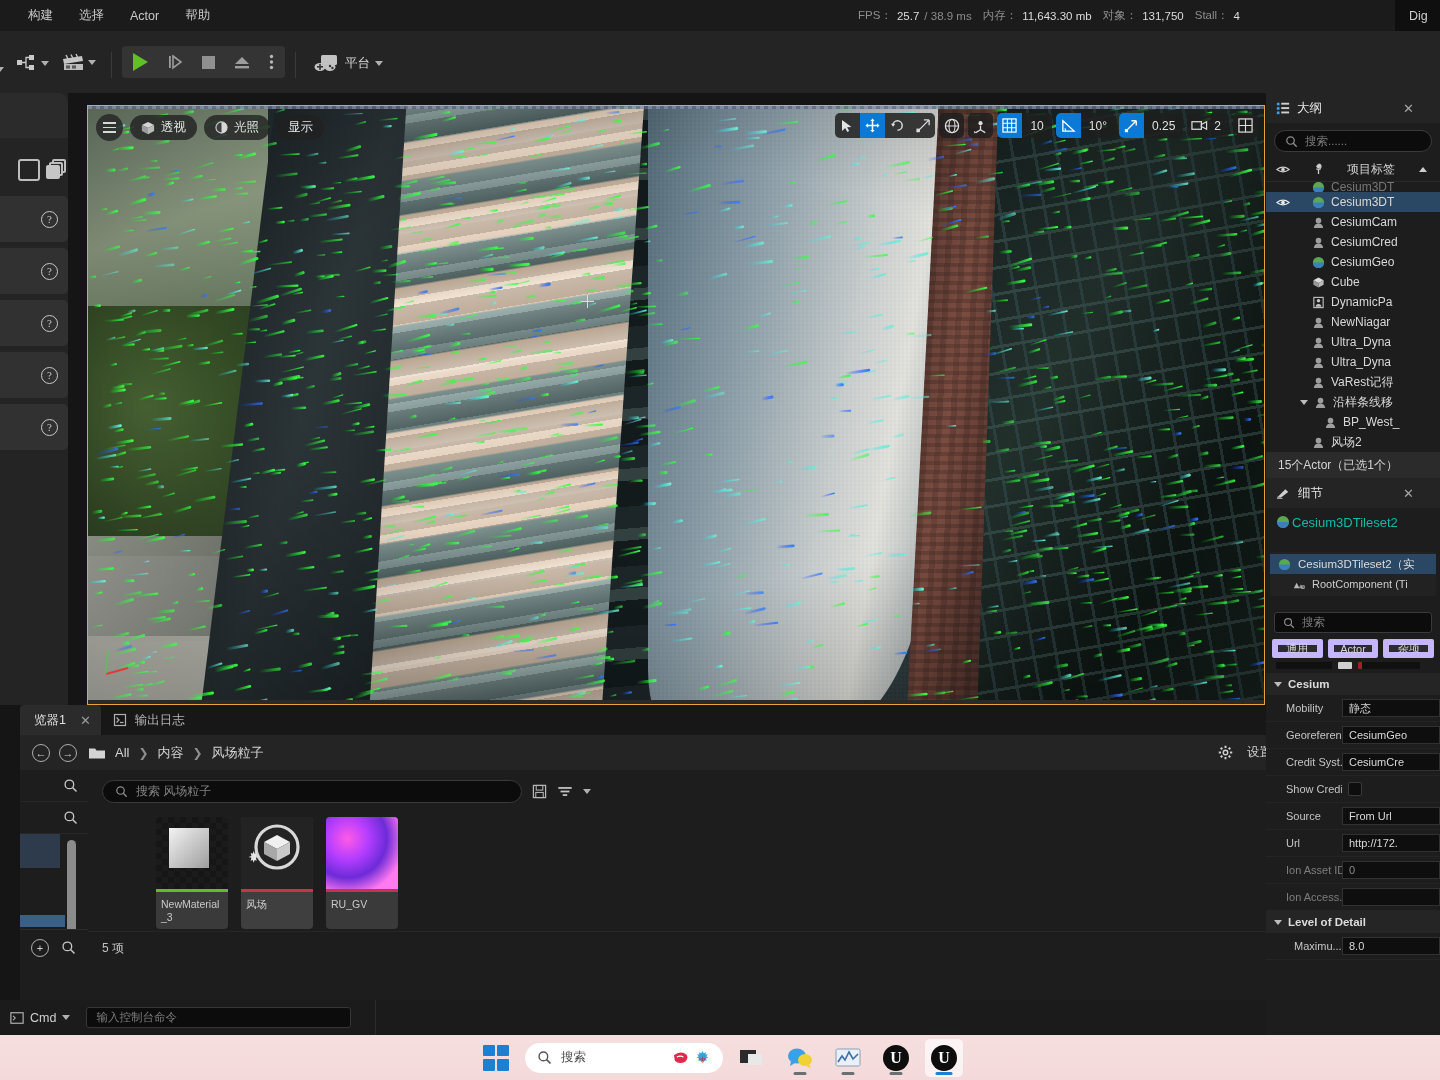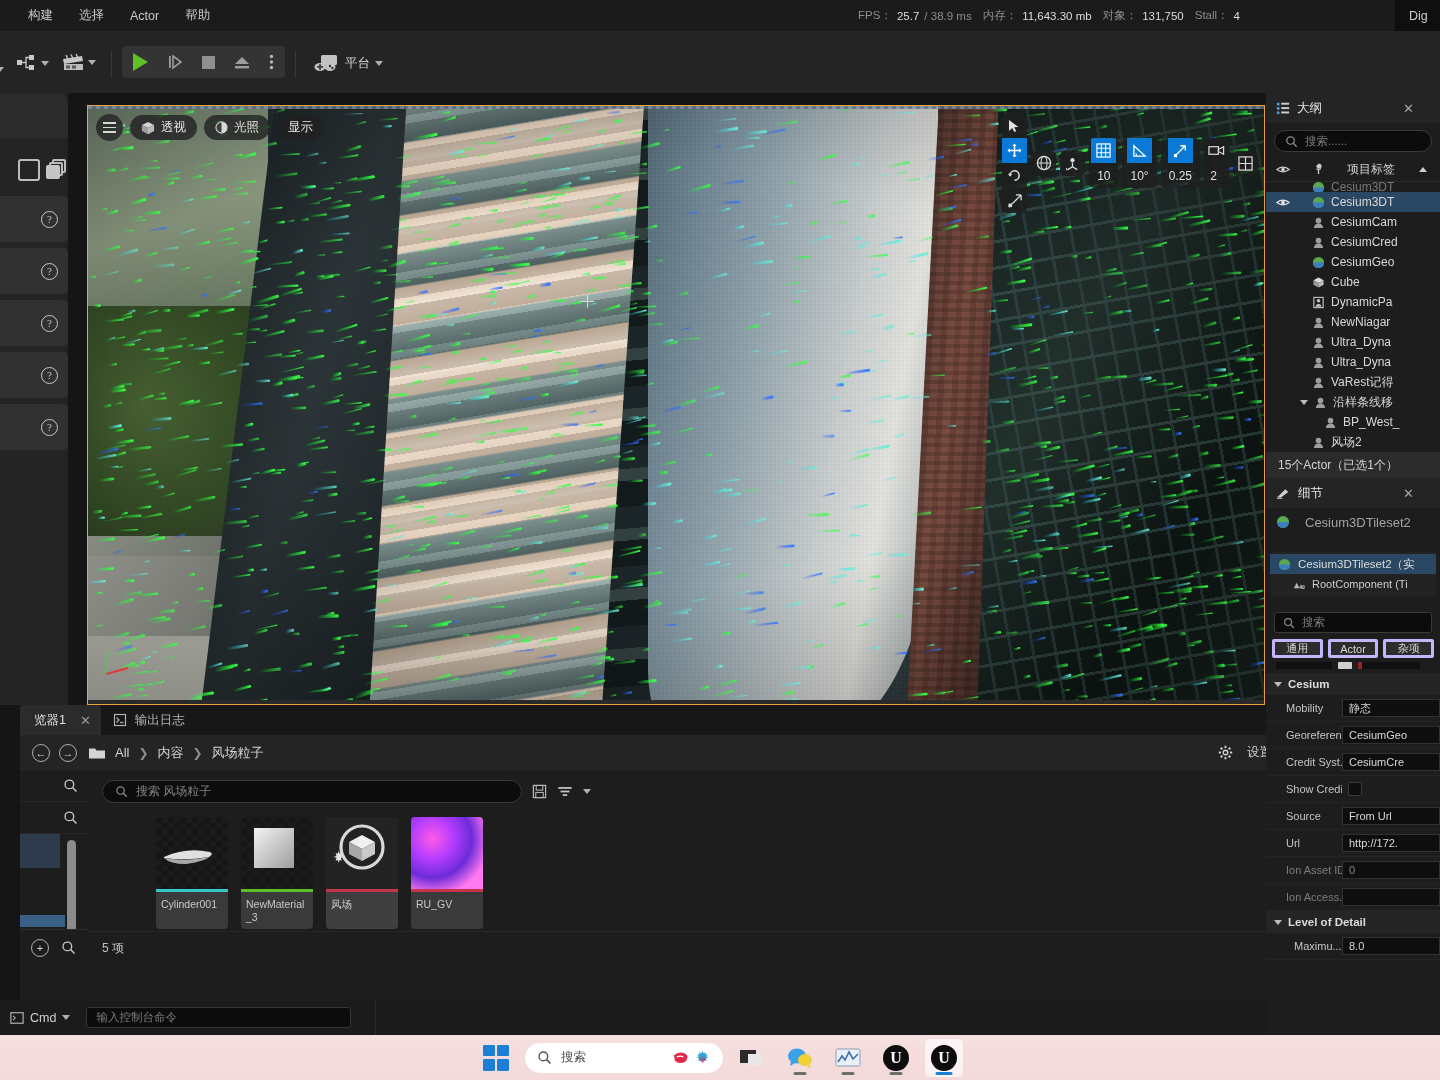--- a/index.html
+++ b/index.html
@@ -110,21 +110,21 @@
   .vp-burger {
     width: 27px; height: 27px; border-radius: 50%; background: rgba(40,40,40,.85);
     display:flex;flex-direction:column;align-items:center;justify-content:center;gap:3px;
   }
   .vp-burger i { width: 13px; height: 1.6px; background:#d8d8d8; display:block;}
   .cube-ico { width:14px;height:14px; }
   .vp-overlay-right {
     position:absolute; top:7px; right:6px; display:flex; align-items:center; gap:4px; z-index:20;
   }
   .vp-grp {
-    display:flex; align-items:center; background: rgba(30,30,30,.85); border-radius: 5px; overflow:hidden;flex-direction:column;
+    display:flex; align-items:center; background: rgba(30,30,30,.85); border-radius: 5px; overflow:hidden;
   }
   .vp-ib {
     width: 25px; height: 25px; display:flex;align-items:center;justify-content:center; cursor:default;
   }
   .vp-ib.active { background:#0b7ad6; }
   .vp-num { font-size:12px; color:#e0e0e0; padding: 0 8px; height:25px; display:flex;align-items:center; }
   .crosshair { position:absolute; left: 50%; top: 50%; width: 13px; height:13px; margin-left:-95px;
                margin-top:-110px; z-index:15; opacity:.85;}
   .crosshair:before,.crosshair:after{content:"";position:absolute;background:#e8e8e8;}
   .crosshair:before{left:6px;top:0;width:1.4px;height:13px;}
@@ -210,29 +210,29 @@
   .ol-row {
     height: 20px; display:flex; align-items:center; gap:6px; font-size:12px; color:#d8d8d8;
     padding-left: 46px; white-space:nowrap; overflow:hidden;
   }
   .ol-row.sel { background:#2a4763; }
   .ol-row .eye { position:absolute; left: 10px; }
   .ol-icon { width:13px;height:13px;flex:0 0 13px; }
   .ol-footer { height: 26px; background:#2b2b2b; display:flex;align-items:center;padding-left:12px;
                font-size:12px;color:#d4d4d4; }
 
-  .det-obj { height: 28px; display:flex;align-items:center;gap:15px;padding-left:10px;font-size:13px;color:#a3a3a3;}
+  .det-obj { height: 28px; display:flex;align-items:center;gap:2px;padding-left:10px;font-size:13px;color:#14b8a6;}
   .det-tree { background:#222; margin: 16px 4px; border-radius: 2px; padding: 2px 0;}
   .det-tree-row { height: 20px; display:flex;align-items:center;gap:7px;padding-left:8px;font-size:11.5px;color:#dcdcdc;}
   .det-tree-row.sel { background:#2a4763; }
   .det-tree-row.child { padding-left: 22px; color:#cccccc; font-size:11px;}
   .det-search { margin: 7px 8px 6px 8px; height:21px;background:#0c0c0c;border:1px solid #3a3a3a;border-radius:3px;
                 display:flex;align-items:center;gap:7px;padding:0 8px;font-size:11.5px;color:#7c7c7c;}
   .det-tabs { display:flex; gap:5px; padding: 0 6px 4px 6px; }
-  .det-tab { flex:1; height: 19px; border:3px solid #c4b5fd; border-radius:2px; background:#2c2c2c;
+  .det-tab { flex:1; height: 19px; border:6px solid #c4b5fd; border-radius:2px; background:#2c2c2c;
              font-size:11px;color:#d5d5d5;display:flex;align-items:center;justify-content:center;}
   .det-misc { display:flex; gap:6px; padding: 0 10px 4px 10px; align-items:center;}
   .det-misc .blk { height:7px; background:#101010; border-radius:1px;}
   .sec-head { height: 22px; display:flex;align-items:center;gap:6px;padding-left:8px;background:#252525;
               font-size:11.5px;color:#dcdcdc;font-weight:bold;}
   .tri-d { width:0;height:0;border-left:4.5px solid transparent;border-right:4.5px solid transparent;border-top:5px solid #bdbdbd;}
   .prop-row { height: 27px; display:flex; align-items:center; border-bottom:1px solid #242424;}
   .prop-name { width: 76px; padding-left: 20px; font-size:11px; color:#c5c5c5; white-space:nowrap; overflow:hidden;}
   .prop-name.dim { color:#7d7d7d; }
   .prop-val { flex:1; margin-right: 0px; height: 18px; background:#0e0e0e; border:1px solid #313131;
@@ -1967,32 +1967,20 @@
           </svg>
           <svg width="16" height="15" viewBox="0 0 18 16">
             <line x1="1.5" y1="4" x2="16.5" y2="4" stroke="#c4c4c4" stroke-width="2"></line>
             <line x1="4" y1="8" x2="14" y2="8" stroke="#c4c4c4" stroke-width="2"></line>
             <line x1="6.5" y1="12" x2="11.5" y2="12" stroke="#c4c4c4" stroke-width="2"></line>
           </svg>
           <span class="chev"></span>
         </div>
 
         <div class="tiles">
-          <div class="tile">
-            <div class="tile-box">
-              <div class="tile-thumb">
-                <svg width="72" height="72" viewBox="0 0 72 72">
-                  <path d="M8 40 Q30 30 54 35 Q58 37 53 40 Q30 44 8 41 Z" fill="#e0e0e0"></path>
-                  <path d="M8 41 Q30 45 53 40 Q50 44 30 47 Q14 47 8 41 Z" fill="#a9a9a9"></path>
-                </svg>
-              </div>
-              <div class="tile-strip" style="background:#35c6c8"></div>
-              <div class="tile-label">Cylinder001</div>
-            </div>
-          </div>
 
 
           <div class="tile">
             <div class="tile-box">
               <div class="tile-thumb">
                 <div style="position:absolute;left:13px;top:11px;width:40px;height:40px;
                             background:linear-gradient(135deg,#f3f3f3,#9e9e9e);"></div>
               </div>
               <div class="tile-strip" style="background:#5fbe2a"></div>
               <div class="tile-label">NewMaterial_3</div>

